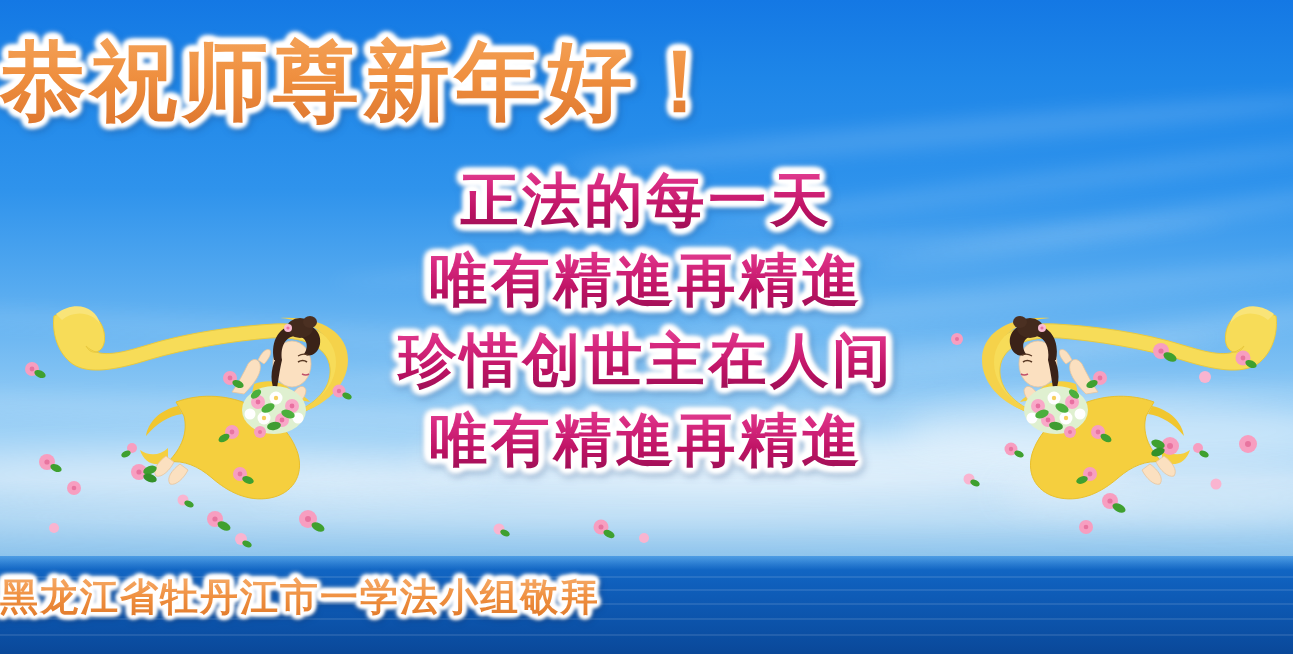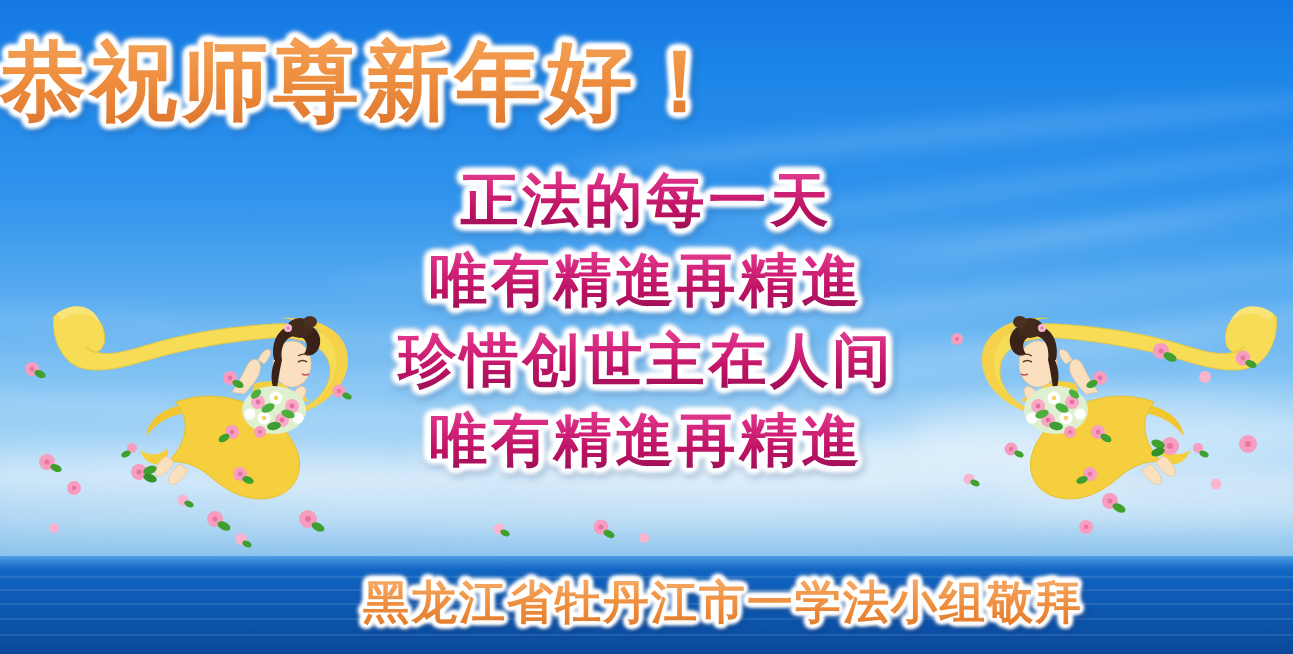--- a/index.html
+++ b/index.html
@@ -154,24 +154,24 @@
       drop-shadow(1.6px 0 1px #fff) drop-shadow(-1.6px 0 1px #fff)
       drop-shadow(0 1.6px 1px #fff) drop-shadow(0 -1.6px 1px #fff)
       drop-shadow(2px 3px 3px rgba(20,60,120,.30));
     white-space: nowrap;
   }
 
   .signature {
     position: absolute;
     left: 0; top: 572px;
     width: 1083px;
-    text-align: right;
+    text-align: left;
     font-family: "DejaVu Sans", sans-serif;
     font-weight: bold;
-    font-size: 46px;
+    font-size: 38px;
     letter-spacing: 2px;
     color: #f0913f;
     background: linear-gradient(to bottom, #f7b071 0%, #ef8f3f 50%, #dd7526 100%);
     -webkit-background-clip: text;
     background-clip: text;
     -webkit-text-fill-color: transparent;
     filter:
       drop-shadow(0 0 1.2px #fff) drop-shadow(0 0 2.6px #fff)
       drop-shadow(1.3px 0 .8px #fff) drop-shadow(-1.3px 0 .8px #fff)
       drop-shadow(0 1.3px .8px #fff) drop-shadow(0 -1.3px .8px #fff)

